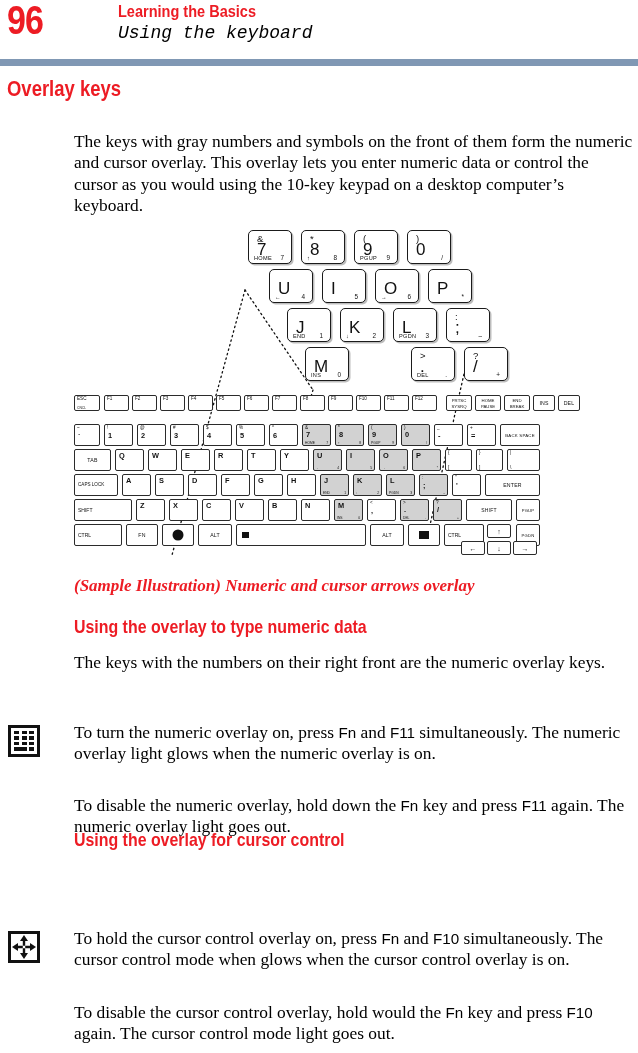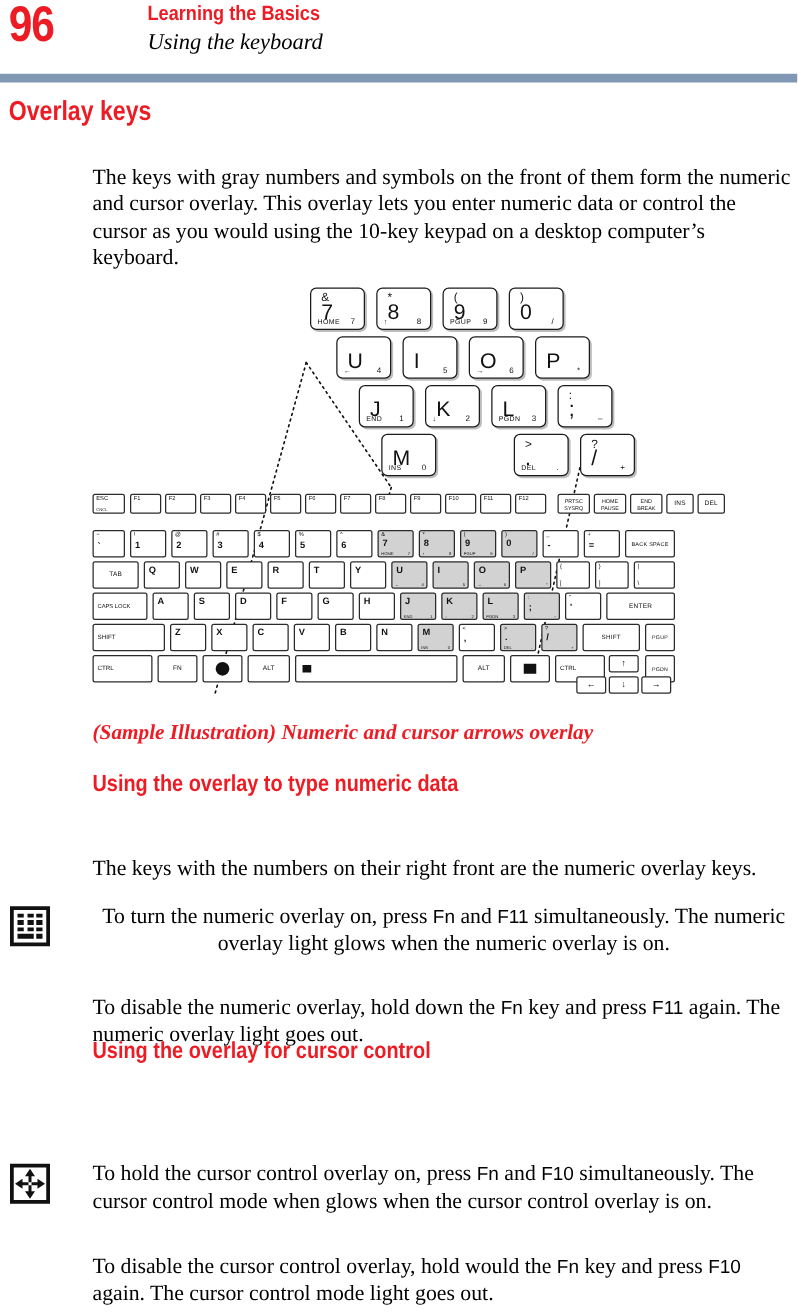--- a/index.html
+++ b/index.html
@@ -20,21 +20,21 @@
   }
   .hdr-title{
     position:absolute;left:118px;top:2px;
     font-family:"Liberation Sans",sans-serif;
     font-weight:bold;font-size:16.5px;color:#ed1c24;
     transform:scaleX(.88);transform-origin:left top;
     white-space:nowrap;
   }
   .hdr-sub{
     position:absolute;left:118px;top:23px;
-    font-family:Liberation Serif, serif;
+    font-family:Liberation Mono, monospace;
     font-style:italic;font-size:18px;color:#000;
     white-space:nowrap;
   }
   .rule{
     position:absolute;left:0;top:59px;width:638px;height:7px;
     background:#8098b4;
   }
 
   
   .h1{
@@ -536,39 +536,39 @@
       <div class="key" style="left:513px;top:316px;width:24px;height:14px;">
           <span class="t-c" style="font-size:7px;">→</span>
         </div>
     </div>
   </div>
 
   <div class="caption" style="top:576px;">(Sample Illustration) Numeric and cursor arrows overlay</div>
 
   <div class="h2" style="top:616px;">Using the overlay to type numeric data</div>
 
-  <div class="para" style="top:652px;margin-top:32px;">The keys with the numbers on their right front are the numeric overlay keys.</div>
+  <div class="para" style="top:652px;">The keys with the numbers on their right front are the numeric overlay keys.</div>
 
   <div class="margin-icon" style="top:725px;">
     <div class="keypad-grid">
       <i style="left:0px;top:0px;width:5px;height:3.4px;"></i>
       <i style="left:7.5px;top:0px;width:5px;height:3.4px;"></i>
       <i style="left:15px;top:0px;width:5px;height:3.4px;"></i>
       <i style="left:0px;top:5.4px;width:5px;height:3.4px;"></i>
       <i style="left:7.5px;top:5.4px;width:5px;height:3.4px;"></i>
       <i style="left:15px;top:5.4px;width:5px;height:3.4px;"></i>
       <i style="left:0px;top:10.8px;width:5px;height:3.4px;"></i>
       <i style="left:7.5px;top:10.8px;width:5px;height:3.4px;"></i>
       <i style="left:15px;top:10.8px;width:5px;height:3.4px;"></i>
       <i style="left:0px;top:16.2px;width:12.5px;height:3.4px;"></i>
       <i style="left:15px;top:16.2px;width:5px;height:3.4px;"></i>
     </div>
   </div>
 
-  <div class="para" style="top:722px;text-align:center;">
+  <div class="para" style="top:722px;">
     <span>To turn the numeric overlay on, press </span><span class="kb">Fn</span><span> and </span><span class="kb">F11</span><span> simultaneously. The numeric overlay light glows when the numeric overlay is on.</span>
   </div>
 
   <div class="para" style="top:775px;margin-top:20px;">
     <span>To disable the numeric overlay, hold down the </span><span class="kb">Fn</span><span> key and press </span><span class="kb">F11</span><span> again. The numeric overlay light goes out.</span>
   </div>
 
   <div class="h2" style="top:829px;">Using the overlay for cursor control</div>
 
 

